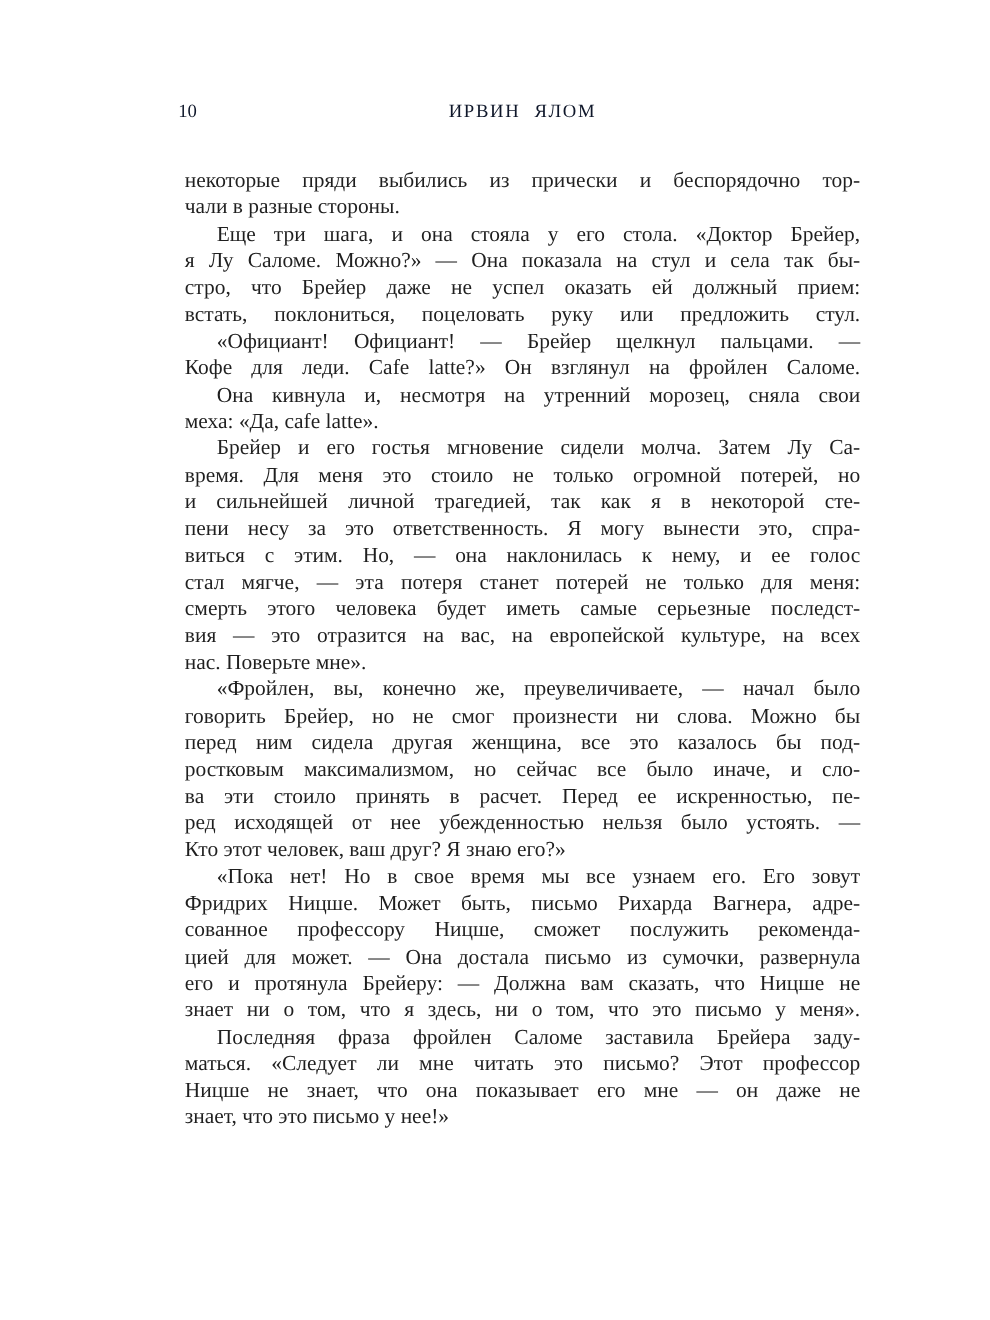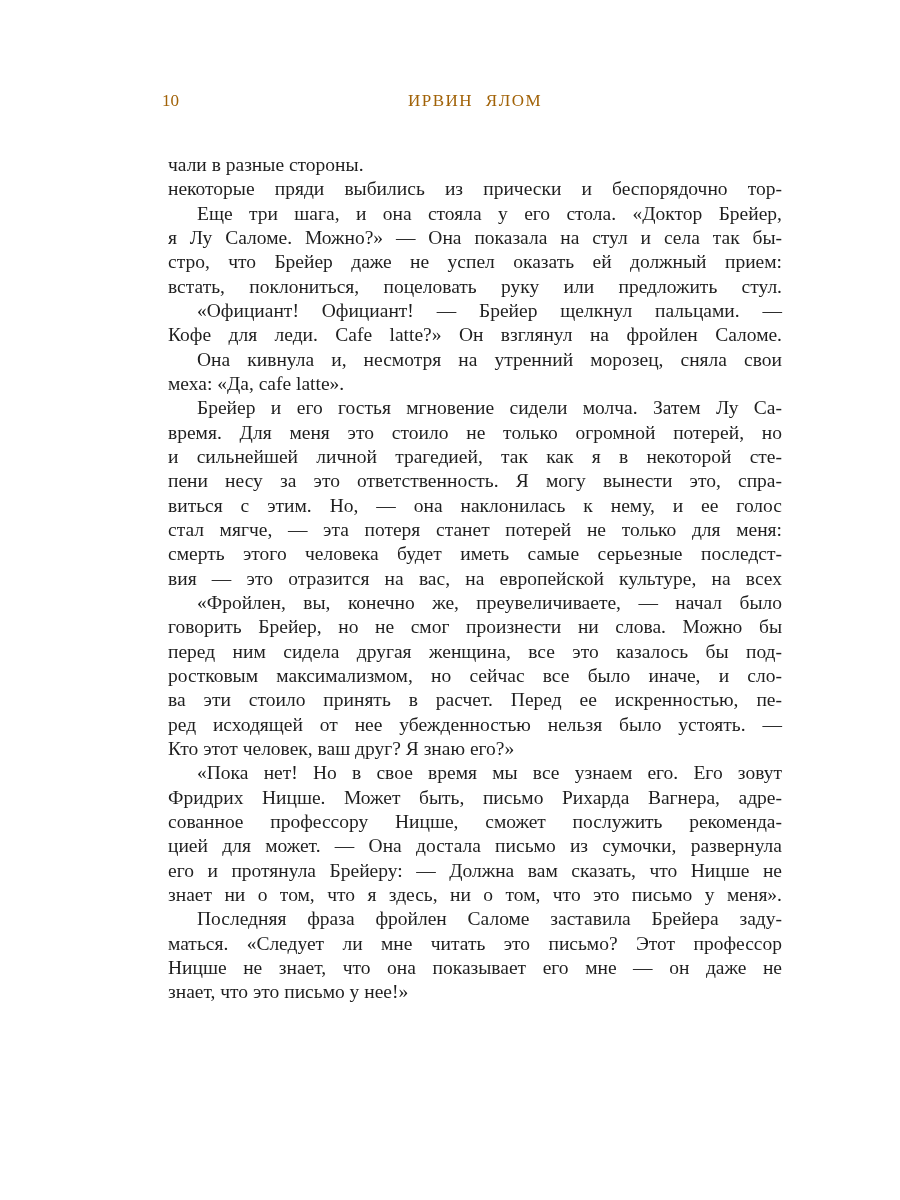--- a/index.html
+++ b/index.html
@@ -17,21 +17,21 @@
     overflow: hidden;
   }
   .page-header {
     position: absolute;
     left: 168px;
     top: 91px;
     width: 614px;
     height: 22px;
     font-size: 17px;
     line-height: 20px;
-    color: #a16207;
+    color: #0f172a;
   }
   .page-number {
     position: absolute;
     left: -6px;
     top: 0;
   }
   .running-head {
     text-align: center;
     letter-spacing: 1.5px;
     word-spacing: 7px;
@@ -67,22 +67,22 @@
 <div class="book-page">
 
   <div class="page-header">
     <span class="page-number">10</span>
     <div class="running-head">ИРВИН ЯЛОМ</div>
   </div>
 
   <div class="text-column">
 
     <div class="para">
+      <div class="ln">некоторые пряди выбились из прически и беспорядочно тор-</div>
       <div class="ln end">чали в разные стороны.</div>
-      <div class="ln">некоторые пряди выбились из прически и беспорядочно тор-</div>
     </div>
 
     <div class="para">
       <div class="ln indent">Еще три шага, и она стояла у его стола. «Доктор Брейер,</div>
       <div class="ln">я Лу Саломе. Можно?» — Она показала на стул и села так бы-</div>
       <div class="ln">стро, что Брейер даже не успел оказать ей должный прием:</div>
       <div class="ln">встать, поклониться, поцеловать руку или предложить стул.</div>
     </div>
 
     <div class="para">
@@ -97,20 +97,21 @@
 
     <div class="para">
       <div class="ln indent">Брейер и его гостья мгновение сидели молча. Затем Лу Са-</div>
       <div class="ln">время. Для меня это стоило не только огромной потерей, но</div>
       <div class="ln">и сильнейшей личной трагедией, так как я в некоторой сте-</div>
       <div class="ln">пени несу за это ответственность. Я могу вынести это, спра-</div>
       <div class="ln">виться с этим. Но, — она наклонилась к нему, и ее голос</div>
       <div class="ln">стал мягче, — эта потеря станет потерей не только для меня:</div>
       <div class="ln">смерть этого человека будет иметь самые серьезные последст-</div>
       <div class="ln">вия — это отразится на вас, на европейской культуре, на всех</div>
+      <div class="ln end">нас. Поверьте мне».</div>
     </div>
 
     <div class="para">
       <div class="ln indent">«Фройлен, вы, конечно же, преувеличиваете, — начал было</div>
       <div class="ln">говорить Брейер, но не смог произнести ни слова. Можно бы</div>
       <div class="ln">перед ним сидела другая женщина, все это казалось бы под-</div>
       <div class="ln">ростковым максимализмом, но сейчас все было иначе, и сло-</div>
       <div class="ln">ва эти стоило принять в расчет. Перед ее искренностью, пе-</div>
       <div class="ln">ред исходящей от нее убежденностью нельзя было устоять. —</div>
       <div class="ln end">Кто этот человек, ваш друг? Я знаю его?»</div>

